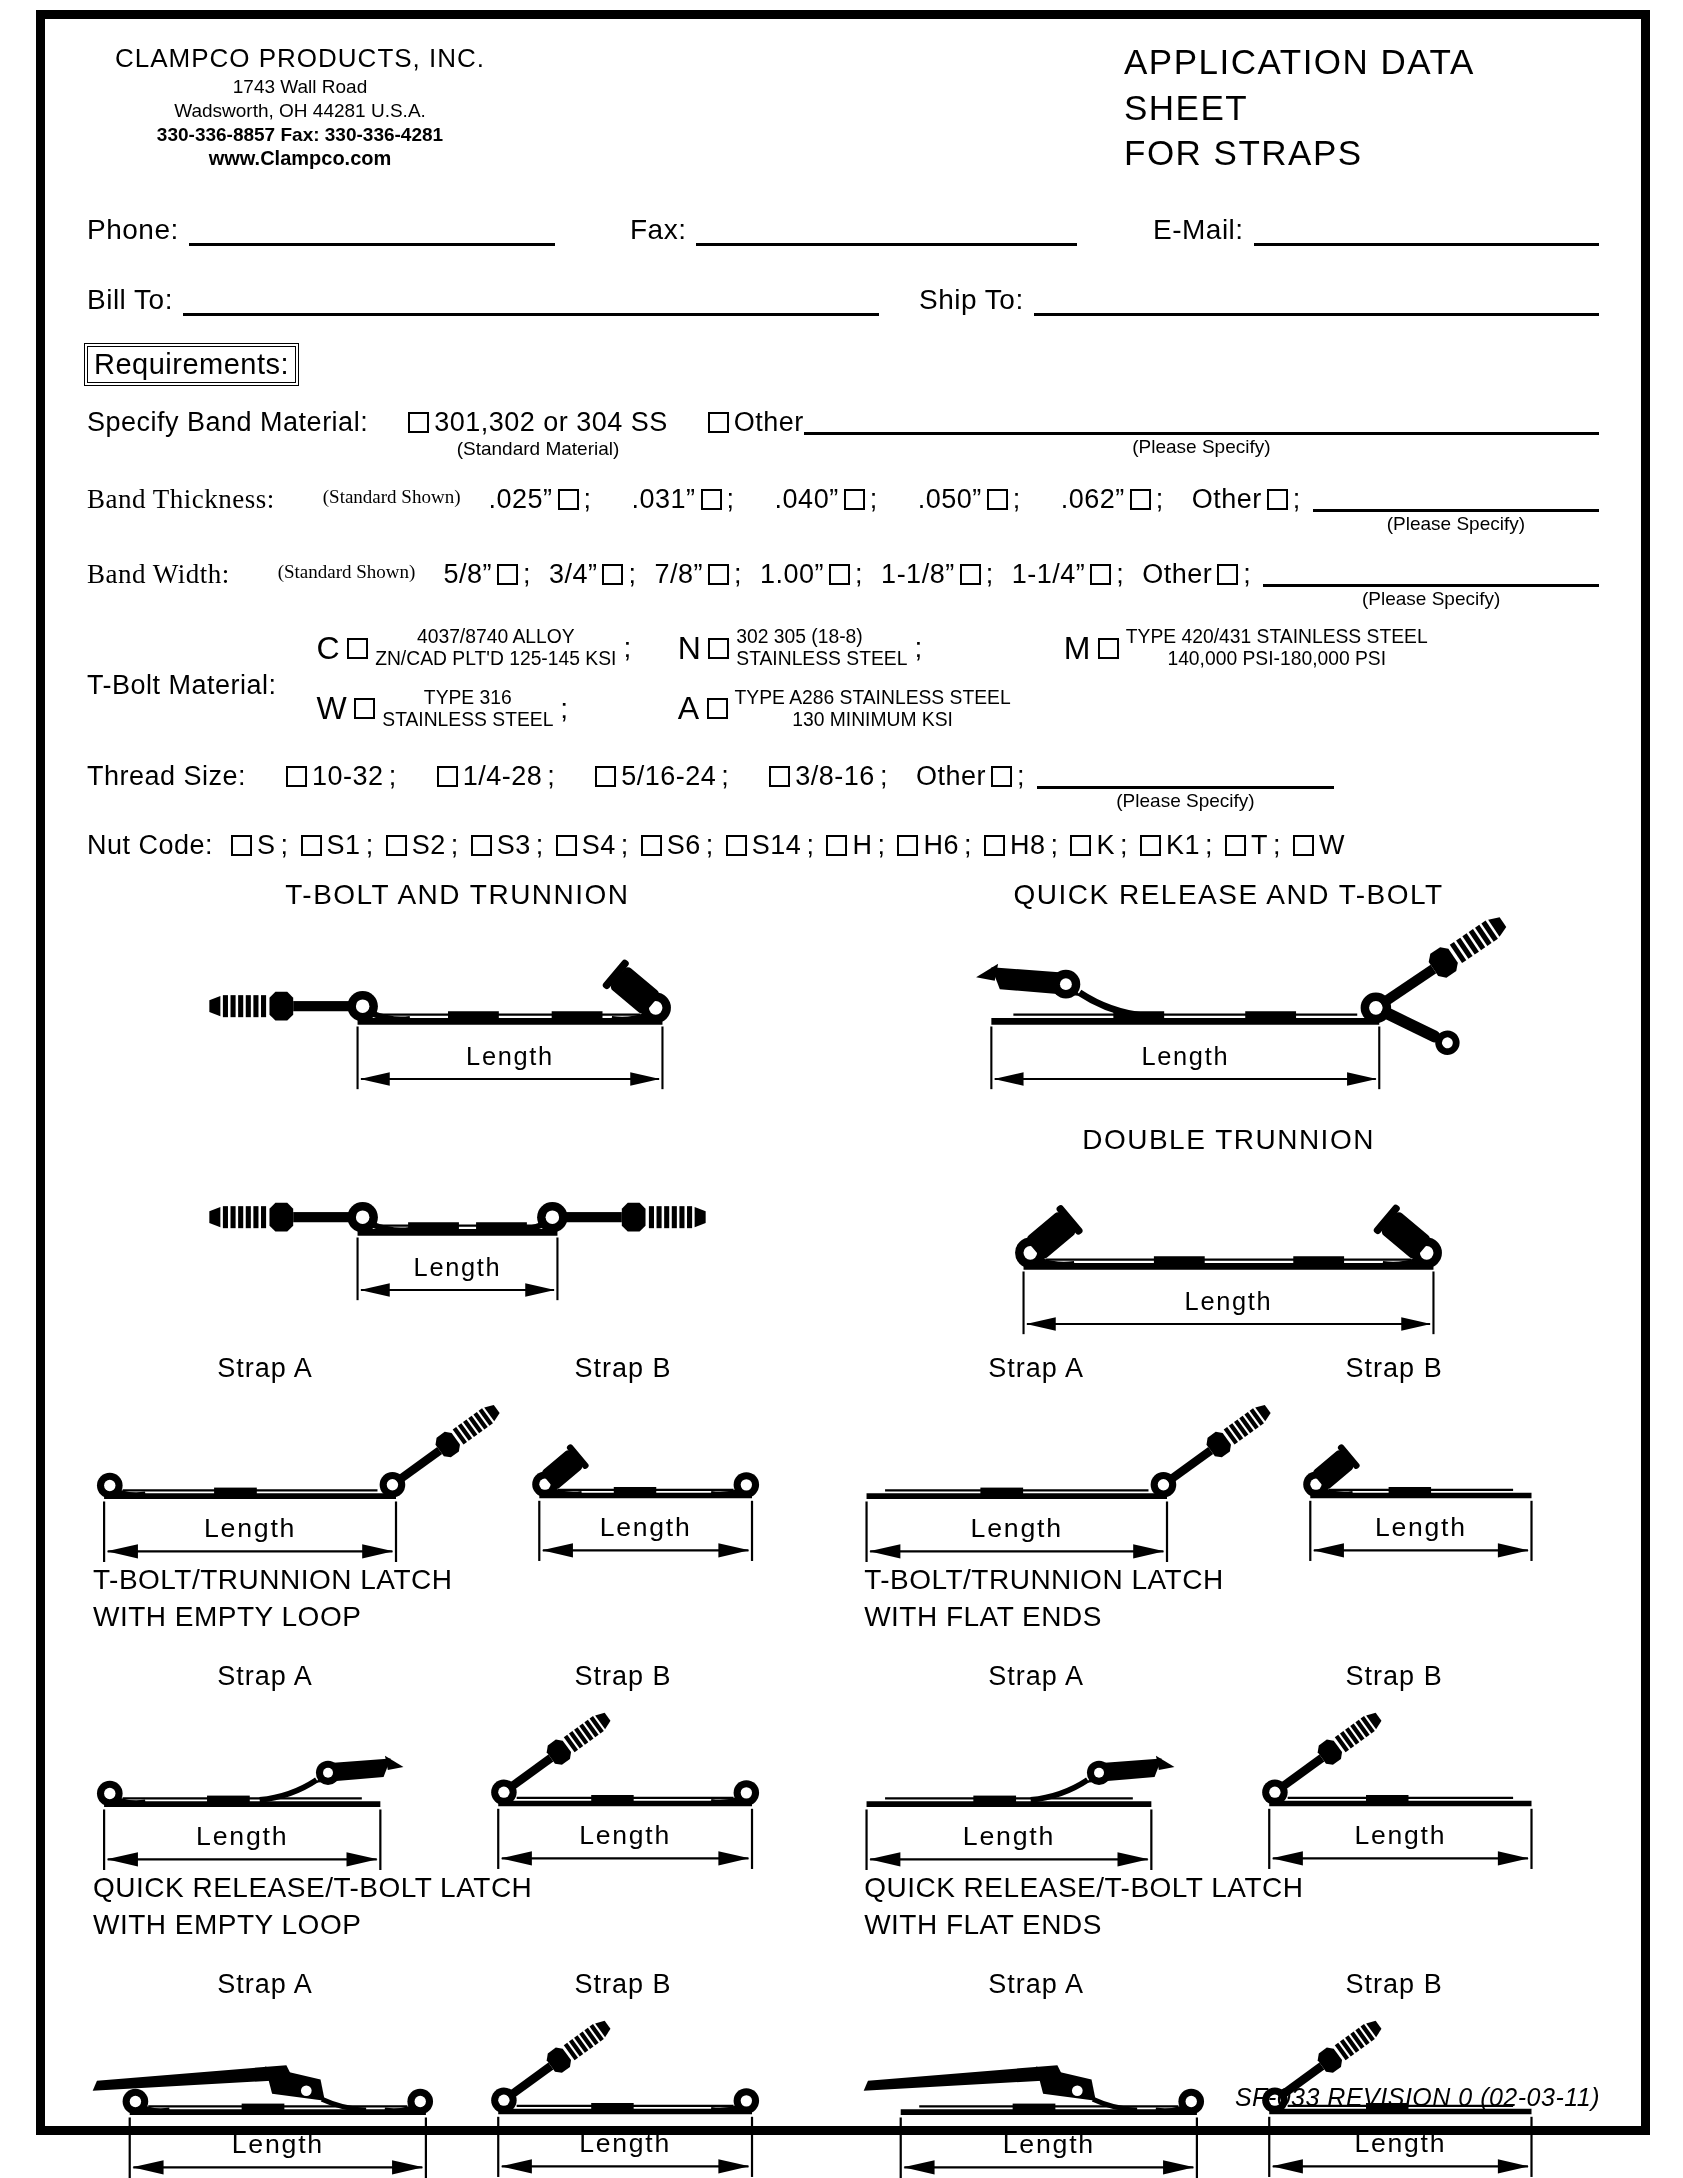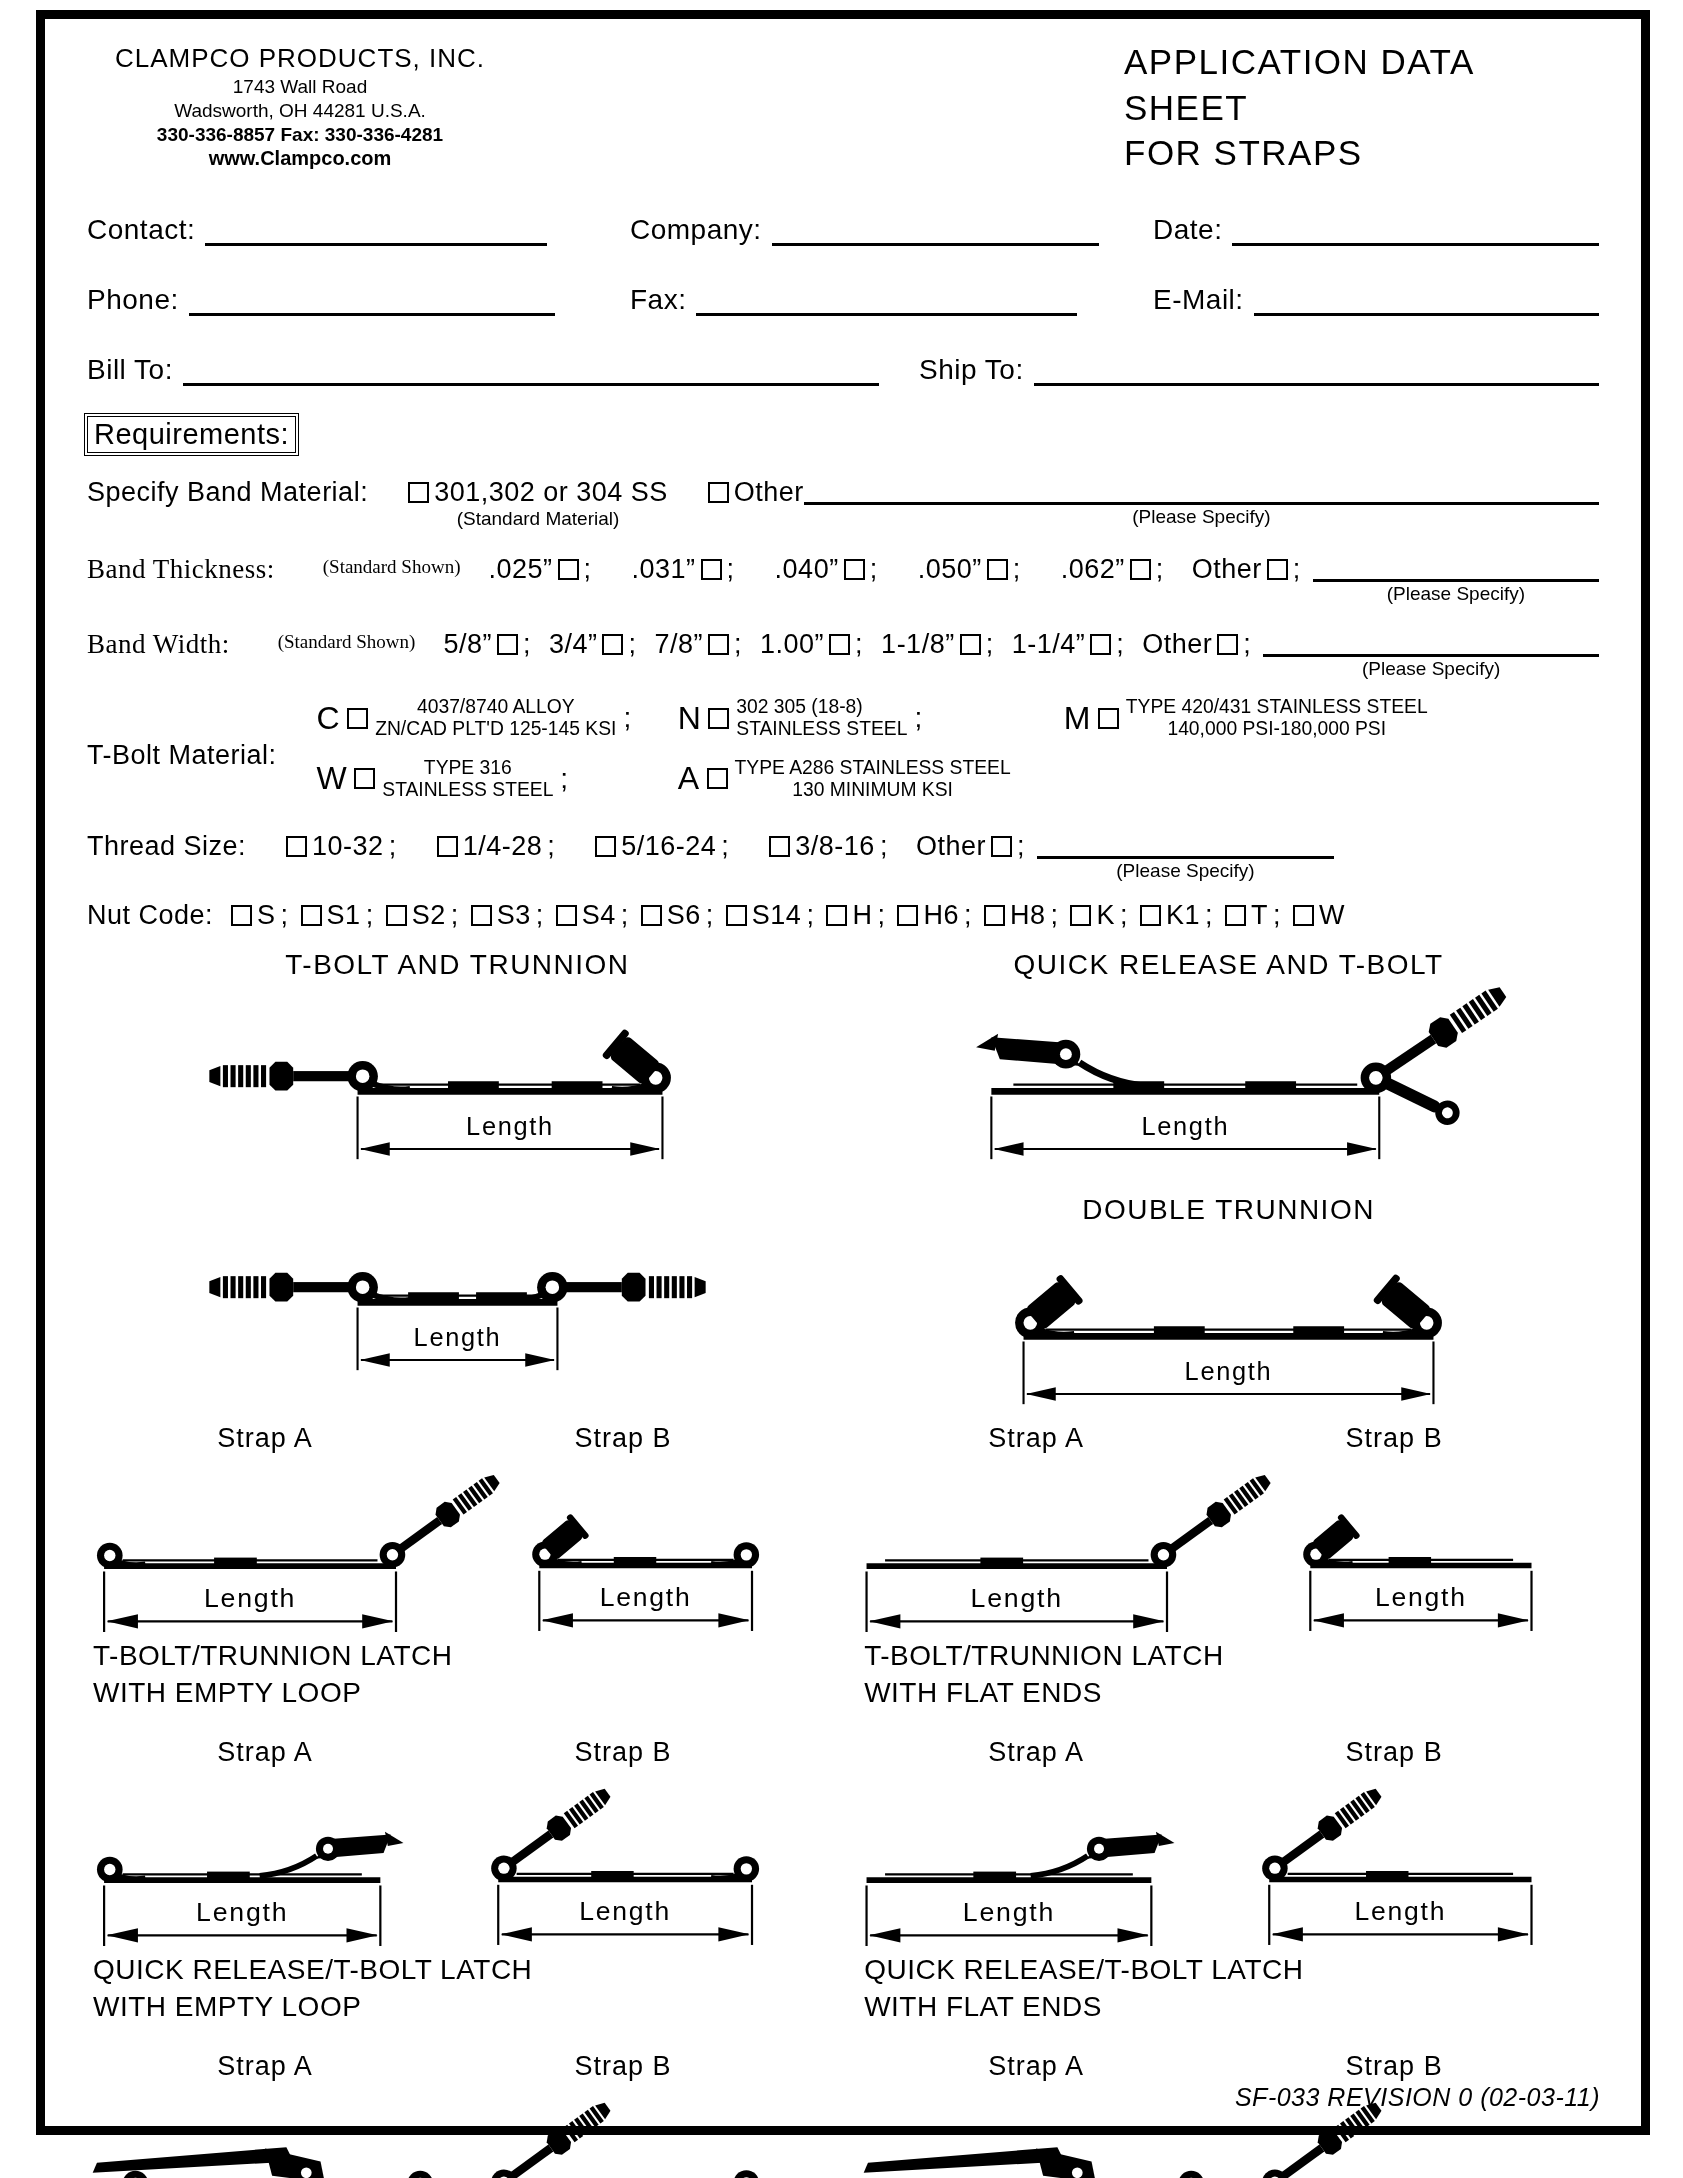--- a/index.html
+++ b/index.html
@@ -59,21 +59,21 @@
   .diag-area { margin-top:18px; }
   .diag-row { display:flex; justify-content:space-between; }
   .diag-single { width:49%; text-align:center; }
   .diag-title { font-size:28px; letter-spacing:1.5px; margin-bottom:2px; }
   .strap-svg { overflow:visible; display:block; margin:0 auto; }
   .pair-row { margin-top:26px; }
   .pair-group { width:49%; }
   .pair-straps { display:flex; gap:34px; }
   .strap-fig { text-align:center; }
   .strap-lbl { font-size:27px; letter-spacing:1px; margin-bottom:0px; }
-  .pair-cap { font-size:28px; letter-spacing:0.5px; line-height:1.3; margin-top:6px; margin-left:6px; text-align:left; }
+  .pair-cap { font-size:28px; letter-spacing:0.5px; line-height:1.3; margin-left:6px; text-align:left; }
 
   .footer-note { position:absolute; right:41px; bottom:14px; font-size:25px; letter-spacing:0.5px;font-style:italic; }
 </style>
 </head>
 <body>
 
 <div class="sheet">
 
   
   <div class="hdr">
@@ -84,36 +84,20 @@
       <div class="co-ph">330-336-8857   Fax: 330-336-4281</div>
       <div class="co-web">www.Clampco.com</div>
     </div>
     <div class="doc-title">
       <div>APPLICATION DATA SHEET</div>
       <div>FOR STRAPS</div>
     </div>
   </div>
 
   
-  <div class="frm-row">
-    <div class="fld" style="width:515px">
-      <span class="lbl">Contact:</span>
-      <span class="line" style="width:342px"></span>
-    </div>
-    <div class="gap28"></div>
-    <div class="fld" style="width:495px">
-      <span class="lbl">Company:</span>
-      <span class="line" style="width:327px"></span>
-    </div>
-    <div class="gap28"></div>
-    <div class="fld" style="flex:1">
-      <span class="lbl">Date:</span>
-      <span class="line" style="flex:1"></span>
-    </div>
-  </div>
 
   <div class="frm-row">
     <div class="fld" style="width:515px">
       <span class="lbl">Phone:</span>
       <span class="line" style="width:366px"></span>
     </div>
     <div class="gap28"></div>
     <div class="fld" style="width:495px">
       <span class="lbl">Fax:</span>
       <span class="line" style="width:381px"></span>

